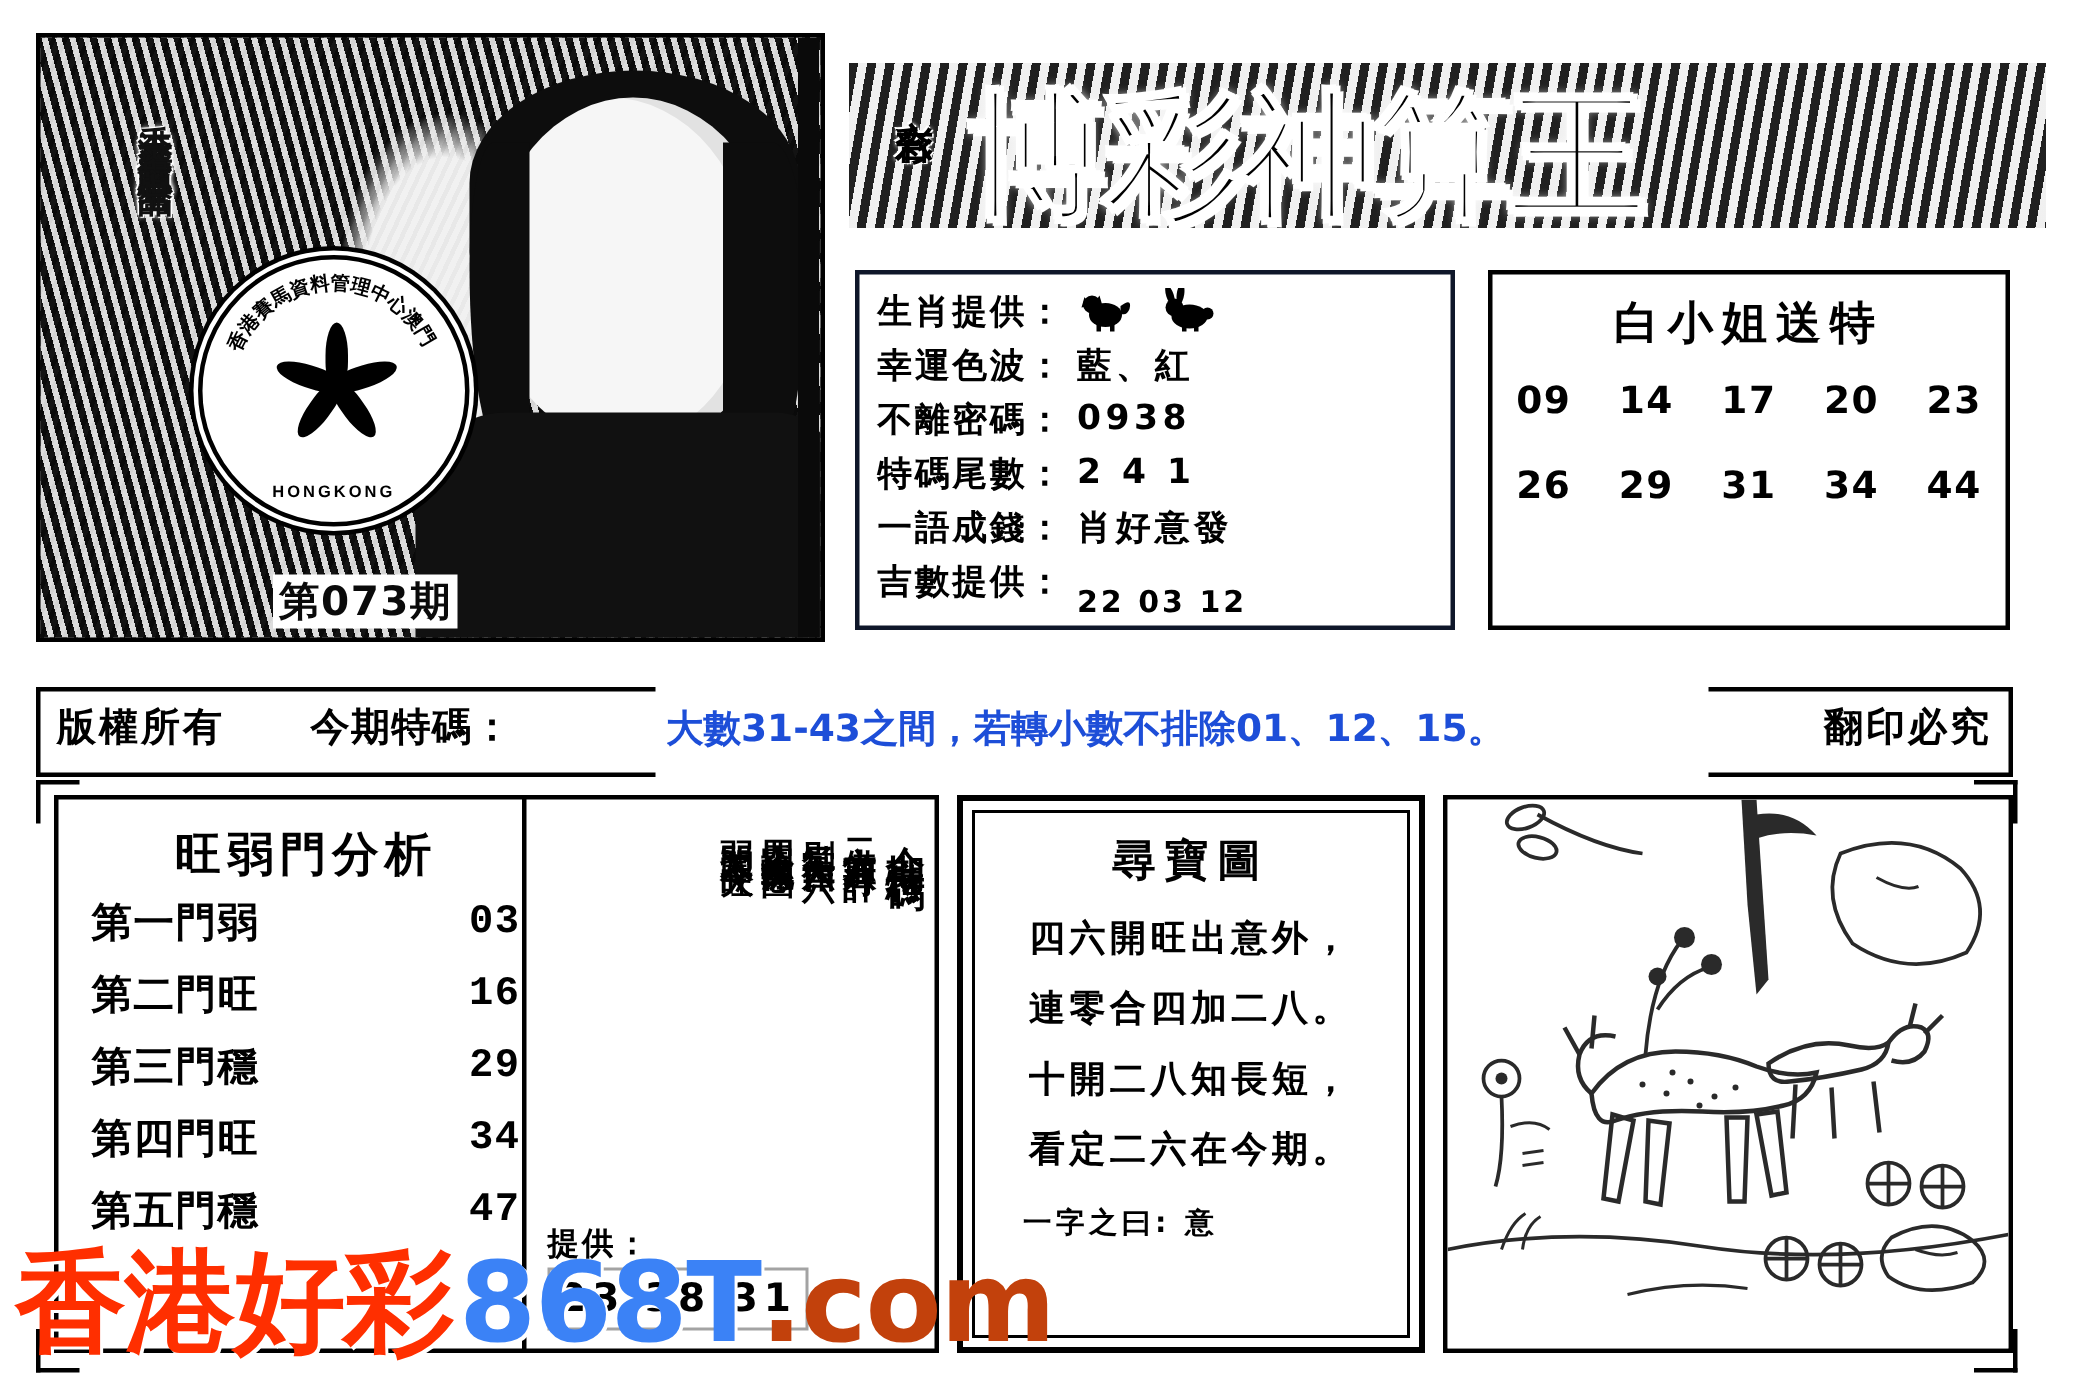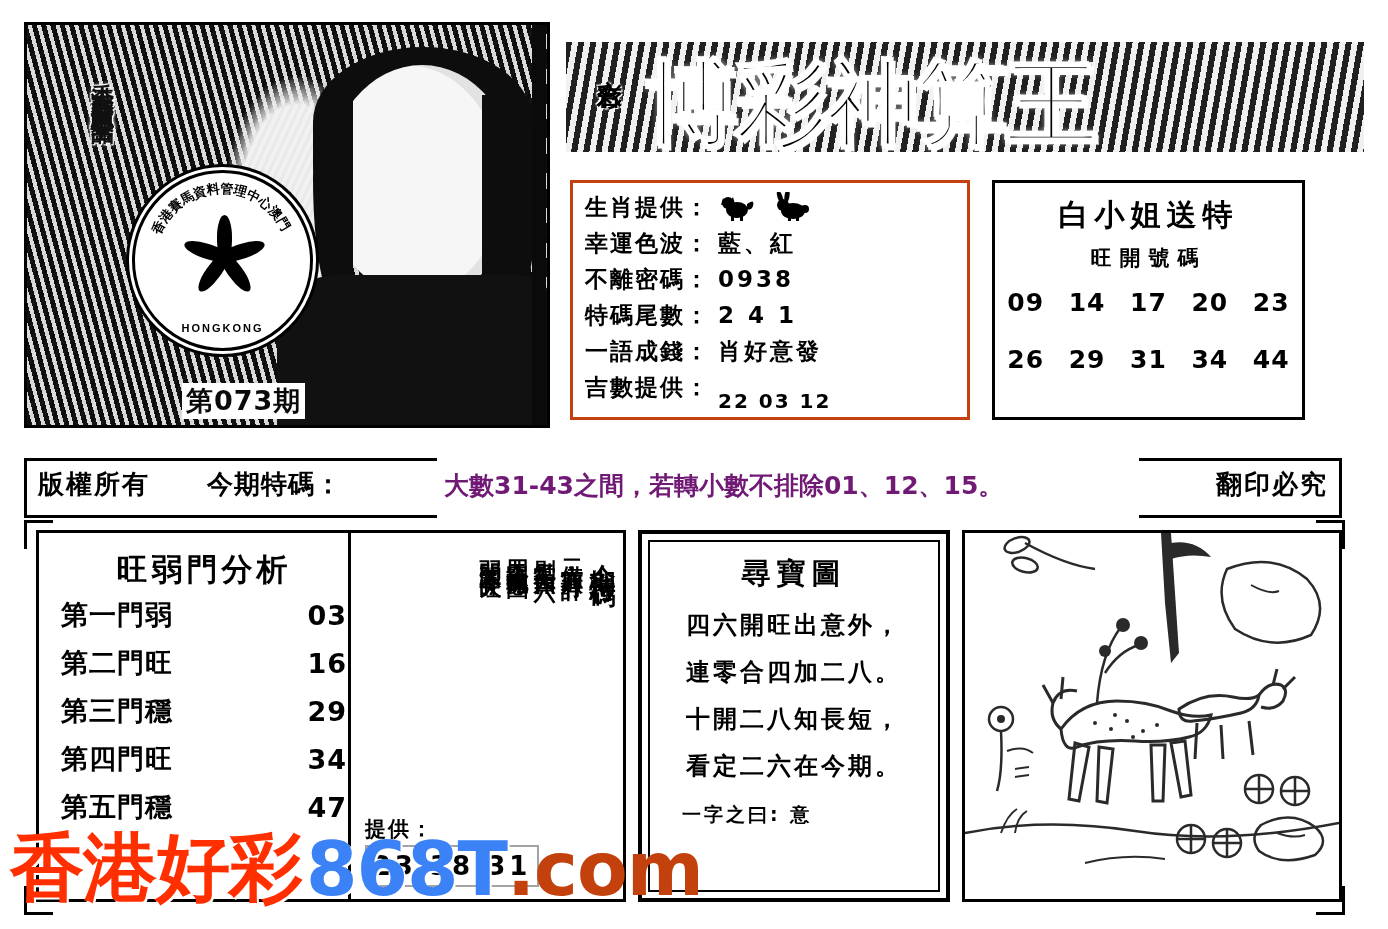--- a/index.html
+++ b/index.html
@@ -113,33 +113,33 @@
   #masthead .prefix{
     position:absolute;left:16px;top:40px;width:44px;
     writing-mode:vertical-rl;text-orientation:upright;
     font-size:25px;font-weight:bold;color:#000;letter-spacing:2px;
     text-shadow:0 0 3px #fff,1px 1px 0 #fff,-1px -1px 0 #fff;
   }
 
   
   #info-box{
     position:absolute;left:570px;top:180px;width:400px;height:240px;
-    border:3px solid #c2410c;background:#fff;
+    border:3px solid #0f172a;background:#fff;
     padding:6px 10px 0 12px;box-sizing:border-box;
   }
   .info-row{display:flex;align-items:center;height:36px;white-space:nowrap;}
   .info-label{font-size:23px;font-weight:bold;color:#000;letter-spacing:2px;}
   .info-val{font-size:23px;font-weight:bold;color:#000;margin-left:8px;letter-spacing:3px;}
   .info-val.small{font-size:20px;letter-spacing:2px;margin-top:28px;}
   .zodiac-icons{display:flex;align-items:center;gap:18px;margin-left:10px;}
   .zodiac-icons svg{display:block;}
 
   
   #lady-box{
-    position:absolute;left:992px;top:180px;width:313px;height:240px;
+    position:absolute;left:992px;top:180px;width:348px;height:240px;
     border:3px solid #000;background:#fff;box-sizing:border-box;
   }
   #lady-box .lb-title{
     text-align:center;font-size:30px;font-weight:bold;margin-top:12px;letter-spacing:6px;
   }
   #lady-box .lb-sub{
     text-align:center;font-size:21px;font-weight:bold;margin-top:8px;letter-spacing:8px;
   }
   #lady-box .lb-nums{
     display:flex;justify-content:space-around;margin-top:16px;
@@ -159,37 +159,37 @@
     position:absolute;right:0;top:0;width:200px;height:54px;border:3px solid #000;
     border-left:none;
   }
   #copy-strip .cp-left{
     position:absolute;left:14px;top:9px;font-size:26px;font-weight:bold;letter-spacing:2px;
   }
   #copy-strip .cp-mid-label{
     position:absolute;left:183px;top:9px;font-size:26px;font-weight:bold;letter-spacing:1px;
   }
   #copy-strip .cp-text{
-    position:absolute;left:420px;top:11px;font-size:25px;font-weight:bold;letter-spacing:0px;color:#701a75;
+    position:absolute;left:420px;top:11px;font-size:25px;font-weight:bold;letter-spacing:0px;color:#1d4ed8;
   }
   #copy-strip .cp-right{
     position:absolute;right:14px;top:9px;font-size:26px;font-weight:bold;letter-spacing:2px;
   }
 
   
   #gate-box{
     position:absolute;left:36px;top:530px;width:336px;height:372px;
     border:3px solid #000;background:#fff;box-sizing:border-box;
   }
   #gate-box .gb-title{
     text-align:center;font-size:31px;font-weight:bold;margin-top:16px;letter-spacing:4px;
   }
   .gate-row{
     display:flex;justify-content:space-between;align-items:center;
-    padding:0 22px;height:48px;font-size:27px;font-weight:bold;letter-spacing:1px;
+    padding:0 22px;height:48px;font-size:27px;font-weight:bold;letter-spacing:1px;font-family:Liberation Mono, monospace;
   }
   .gate-row .gnum{font-size:27px;letter-spacing:1px;}
 
   #verse-box{
     position:absolute;left:348px;top:530px;width:278px;height:372px;
     border:3px solid #000;background:#fff;box-sizing:border-box;
     padding:10px 6px;
   }
   #verse-box .vcols{
     display:flex;flex-direction:row-reverse;justify-content:flex-start;gap:2px;height:280px;
@@ -343,21 +343,20 @@
 
     <div class="info-row">
       <span class="info-label">吉數提供：</span>
       <span class="info-val small">22 03 12</span>
     </div>
 
   </div>
 
   <div id="lady-box">
     <div class="lb-title">白小姐送特</div>
-    <div class="lb-sub">旺開號碼</div>
     <div class="lb-nums">
       <span>09</span>
       <span>14</span>
       <span>17</span>
       <span>20</span>
       <span>23</span>
     </div>
     <div class="lb-nums row2">
       <span>26</span>
       <span>29</span>

